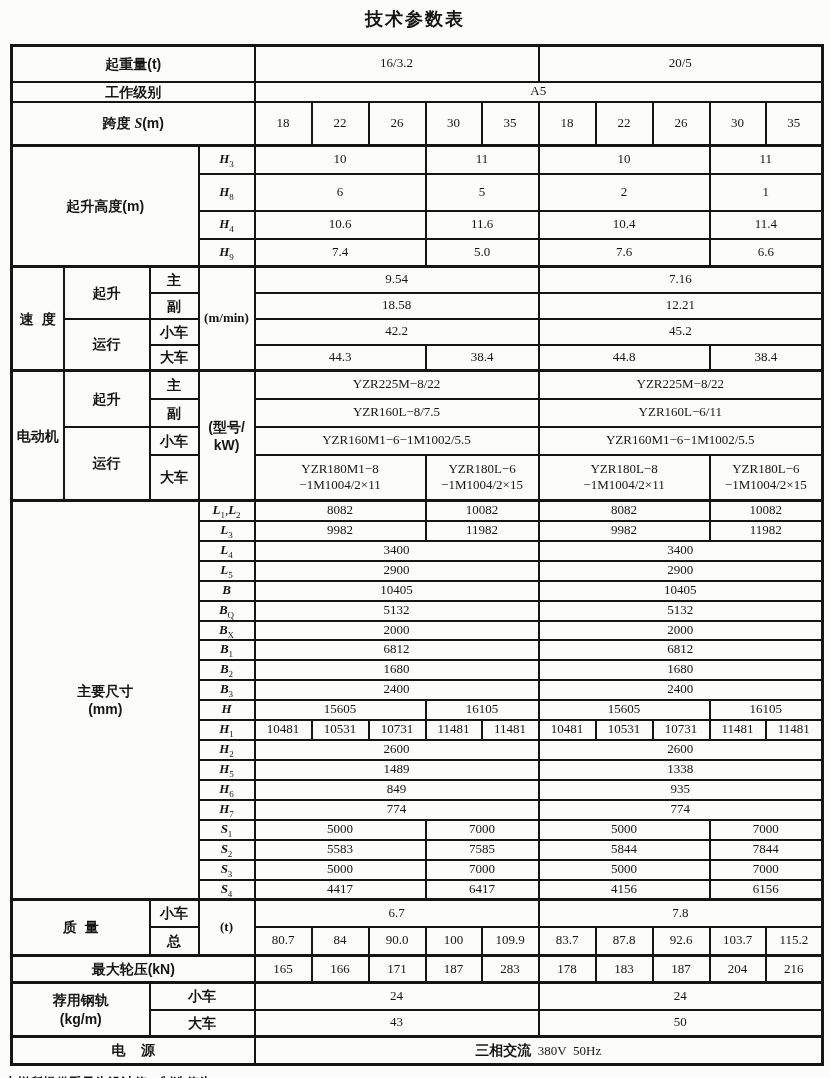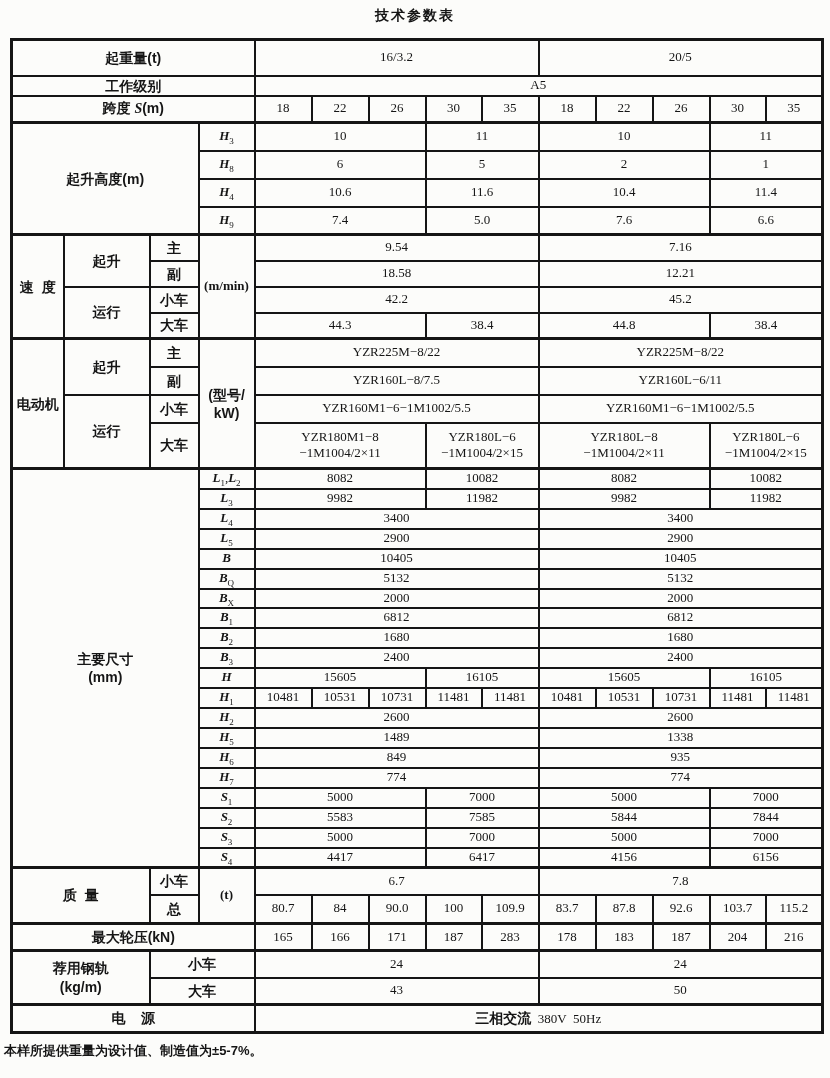--- a/index.html
+++ b/index.html
@@ -6,21 +6,21 @@
   body{
     width:830px;height:1078px;
     background:#fcfcfa;
     color:#151515;
     font-family:"Liberation Serif","DejaVu Serif",serif;
   }
   .title{
     text-align:center;
     font-family:"Liberation Sans","DejaVu Sans",sans-serif;
     font-weight:bold;
-    font-size:14px;
+    font-size:18px;
     letter-spacing:2px;
     padding:7px 0 13px 0;
   }
   table.params{
     border-collapse:collapse;
     table-layout:fixed;
     width:810px;
     margin-left:10px;
     border:3px solid #151515;
     padding-left:32px;
@@ -85,42 +85,42 @@
   <tbody id="tbody">
       <tr style="height: 36px;">
         <td colspan="4" class="lab">起重量(t)</td>
         <td colspan="5">16/3.2</td>
         <td colspan="5">20/5</td>
       </tr>
       <tr style="height: 16px;">
         <td colspan="4" class="lab">工作级别</td>
         <td colspan="10">A5</td>
       </tr>
-      <tr style="height: 27px;">
+      <tr style="height: 44px;">
         <td colspan="4" class="lab">跨度 <i class="v">S</i>(m)</td>
         <td>18</td>
         <td>22</td>
         <td>26</td>
         <td>30</td>
         <td>35</td>
         <td>18</td>
         <td>22</td>
         <td>26</td>
         <td>30</td>
         <td>35</td>
       </tr>
       <tr class="sec" style="height: 28px;">
         <td colspan="3" rowspan="4" class="lab">起升高度(m)</td>
         <td class="var"><i class="v">H</i><sub>3</sub></td>
         <td colspan="3">10</td>
         <td colspan="2">11</td>
         <td colspan="3">10</td>
         <td colspan="2">11</td>
       </tr>
-      <tr style="height: 28px; margin-top: 30px;">
+      <tr style="height: 37px; margin-top: 30px;">
         <td class="var"><i class="v">H</i><sub>8</sub></td>
         <td colspan="3">6</td>
         <td colspan="2">5</td>
         <td colspan="3">2</td>
         <td colspan="2">1</td>
       </tr>
       <tr style="height: 28px;">
         <td class="var"><i class="v">H</i><sub>4</sub></td>
         <td colspan="3">10.6</td>
         <td colspan="2">11.6</td>

